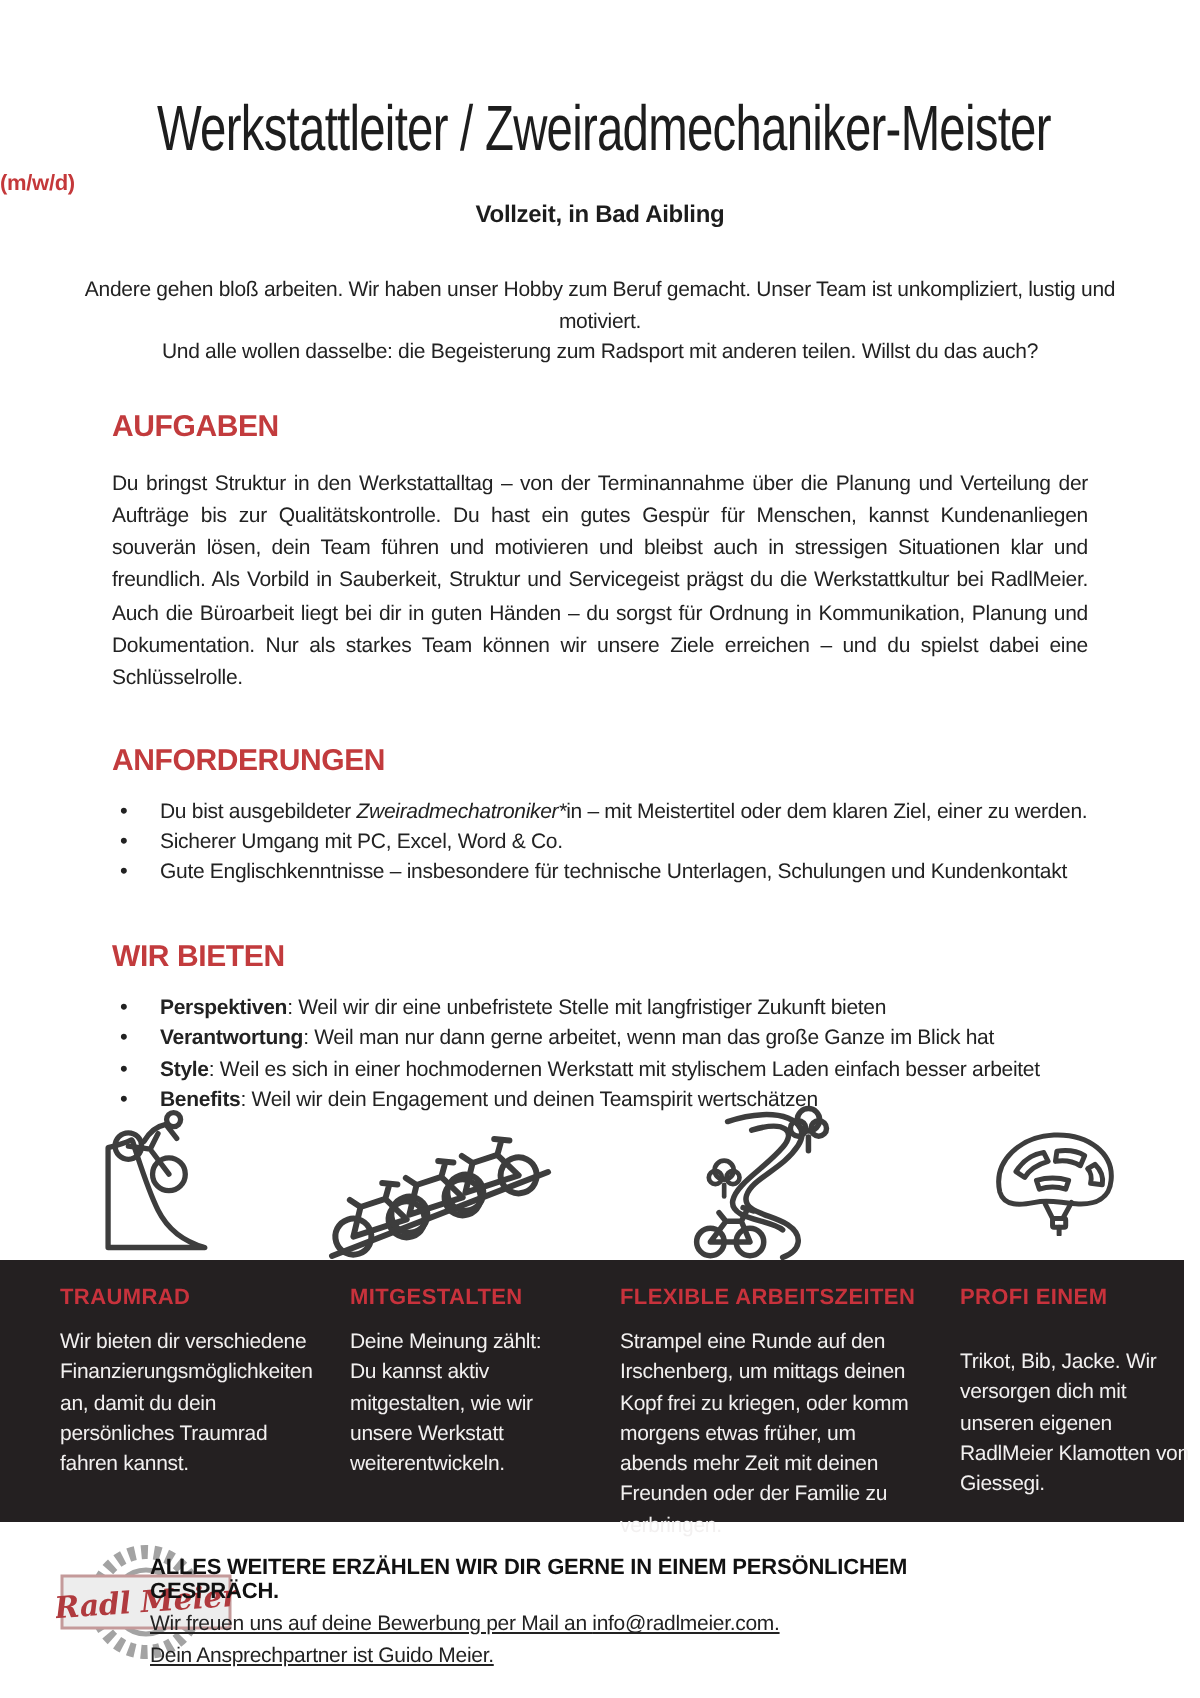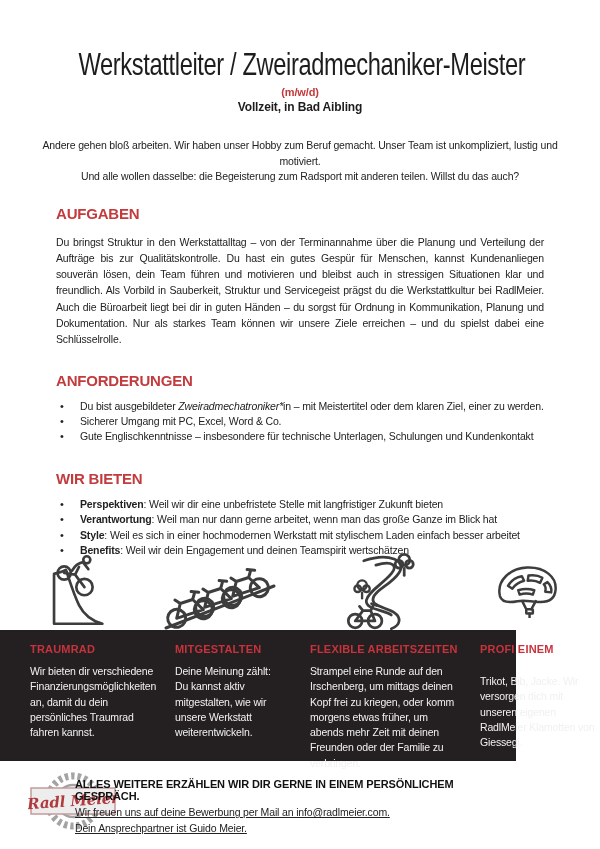--- a/index.html
+++ b/index.html
@@ -8,21 +8,21 @@
   .page {
     position:relative; width:600px; height:849px; margin:0 auto;
     background:#ffffff; overflow:hidden; letter-spacing:-0.15px;
   }
   
   .title {
     margin-top:46px; text-align:left; font-weight:400; color:#1d1d1d;
     font-size:32px; white-space:nowrap;
   }
   .title .squeeze { display:inline-block; transform:scaleX(0.74); transform-origin:50% 50%; letter-spacing:-0.5px; }
-  .mwd { text-align:center; font-size:11px; font-weight:700; color:#c4383a; margin-top:3px; }
+  .mwd { font-size:11px; font-weight:700; color:#c4383a; margin-top:3px; }
   .subtitle { text-align:center; font-size:12px; font-weight:700; color:#1d1d1d; margin-top:2px; }
   .intro { margin:24px 40px 0; text-align:center; font-size:10.5px; line-height:15.5px; color:#222; }
   
   .section { margin:0 56px; }
   .sec-heading { color:#c23b3d; font-size:15px; font-weight:700; letter-spacing:-0.2px; }
   .sec-aufgaben { margin-top:20px; }
   .sec-aufgaben p { margin-top:12px; font-size:10.5px; line-height:16.3px; text-align:justify; color:#222; }
   .sec-anforderungen { margin-top:24px; }
   .sec-bieten { margin-top:26px; }
   ul.bullets { list-style:none; margin-top:10px; }
@@ -32,21 +32,21 @@
   ul.bullets li::before {
     content:"•"; position:absolute; left:4px; top:0; font-size:11px; color:#222;
   }
   ul.bullets .it { font-style:italic;text-align:right; }
   ul.bullets .bd { font-weight:700; }
   
   .icons-row { position:absolute; left:0; top:544px; width:600px; height:84px; }
   .icons-row svg { position:absolute; stroke:#3d3d3d; fill:none; stroke-linecap:round; stroke-linejoin:round; }
   
   .band {
-    position:absolute; left:0; top:630px; width:516px; height:131px;
+    position:absolute; left:0; top:630px; width:592px; height:131px;
     background:#242021; display:grid; grid-template-columns:145px 135px 170px 120px;
     padding:13px 0 0 30px;
   }
   .band h3 { font-size:11px; font-weight:700; color:#c8323c; letter-spacing:0.2px; }
   .band p { margin-top:9px; font-size:10.5px; line-height:15.3px; color:#f2f0f0; padding-right:18px; }
   
   .footer-logo { position:absolute; left:28px; top:764px; width:90px; height:76px; }
   .footer-text { position:absolute; left:75px; top:778px; width:440px; text-align:left; }
   .footer-text .headline { font-size:11px; font-weight:700; color:#111; letter-spacing:-0.1px; }
   .footer-text .line { font-size:10.5px; color:#222; margin-top:4px;text-decoration:underline; }

